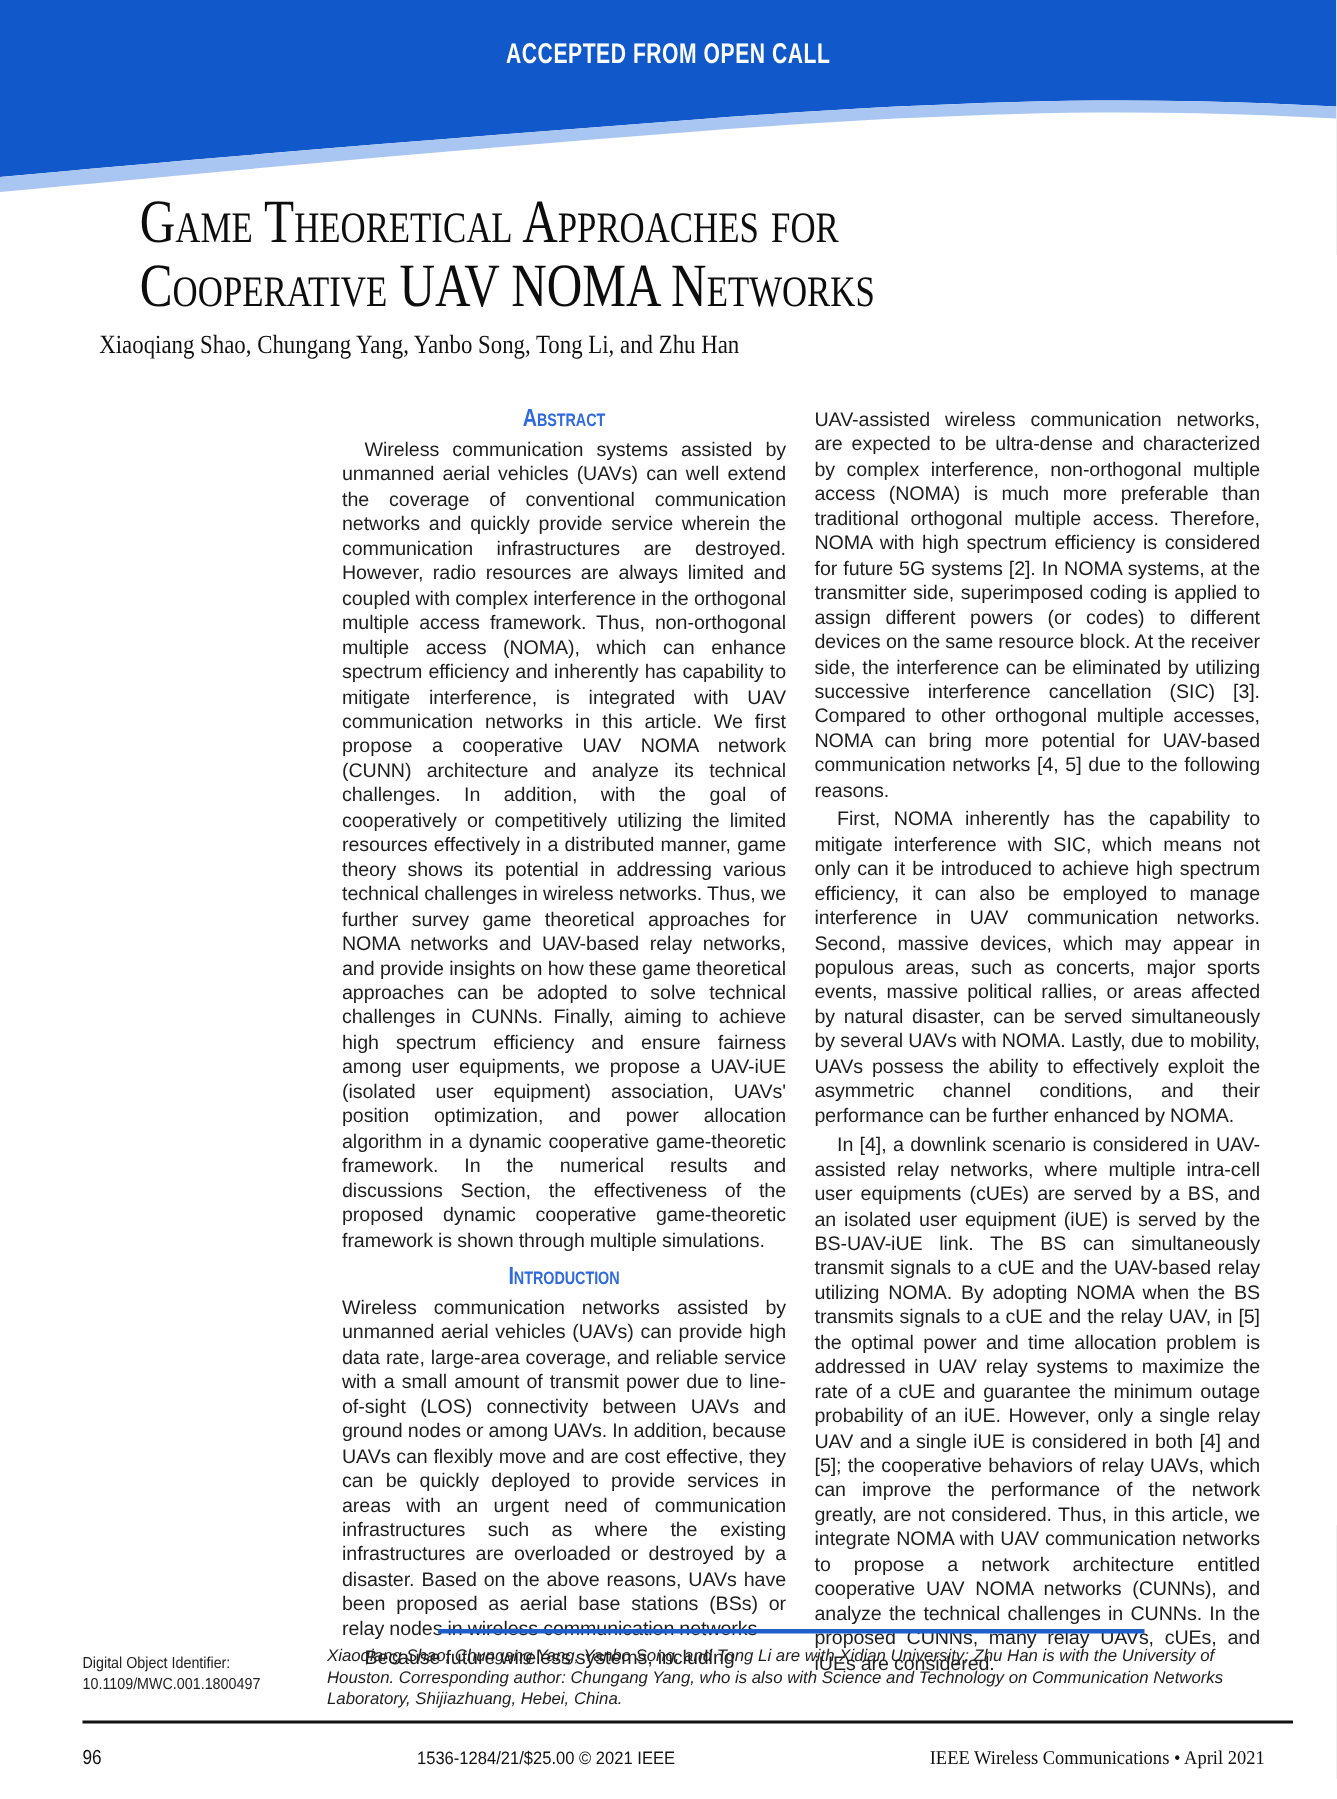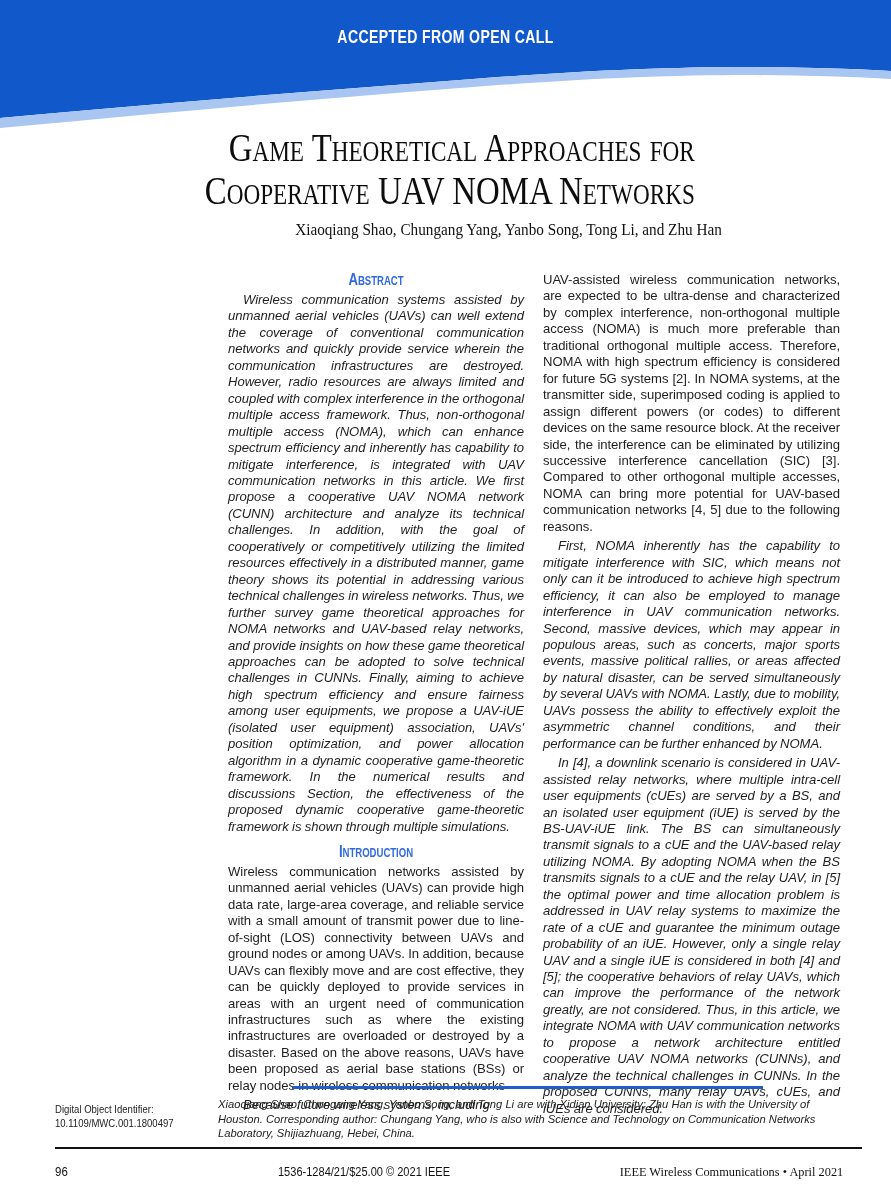--- a/index.html
+++ b/index.html
@@ -6,34 +6,34 @@
   #page{position:relative;width:891px;height:1199px;background:#ffffff;overflow:hidden;
         font-family:"Liberation Sans",sans-serif;color:#1e1e1e;margin:0 auto;}
 
   
   #header-art{position:absolute;top:0;left:0;width:891px;height:130px;}
   #banner-label{position:absolute;top:26px;left:0;width:891px;text-align:center;
       color:#ffffff;font-weight:bold;font-size:19px;letter-spacing:.5px;
       transform:scaleX(.74);transform-origin:50% 0;white-space:nowrap;}
 
   
-  #title-block{position:absolute;top:126px;left:0;width:772px;text-align:right;
+  #title-block{position:absolute;top:126px;left:16px;width:772px;text-align:left;
       font-family:"Liberation Serif",serif;color:#0d0d0d;}
   .title-line{font-size:41px;line-height:43px;font-variant:small-caps;font-weight:400;
       transform:scaleX(.80);transform-origin:50% 50%;white-space:nowrap;}
   #authors{margin-top:7px;font-size:17.5px;transform:scaleX(.87);transform-origin:50% 0;
       white-space:nowrap;color:#111;}
 
   
   .col{position:absolute;font-size:13.1px;line-height:16.45px;text-align:justify;
       letter-spacing:-.05px;word-spacing:-.2px;}
   #left-col{left:225px;top:270px;width:302px;}
   #right-col{left:540px;top:269px;width:303px;}
   .col p{margin:3px;}
-  .col p.indent{text-indent:15px;font-style:italic;}
+  .col p.indent{text-indent:15px;}
   .sec-head{color:#2f6ade;font-weight:bold;font-size:16.5px;line-height:18px;
       font-variant:small-caps;text-align:center;transform:scaleX(.80);
       transform-origin:50% 50%;margin:0 0 4px 0;white-space:nowrap;}
   .sec-head.mid{margin-top:7px;}
 
   
   #footnote-rule{position:absolute;left:292px;top:1086px;width:471px;height:3px;background:#1f5ecb;}
   #doi-block{position:absolute;left:55px;top:1103px;font-size:10.6px;line-height:13.5px;
       color:#222;transform:scaleX(.9);transform-origin:0 0;white-space:nowrap;}
   #affiliation{position:absolute;left:218px;top:1097px;width:628px;text-align:left;

